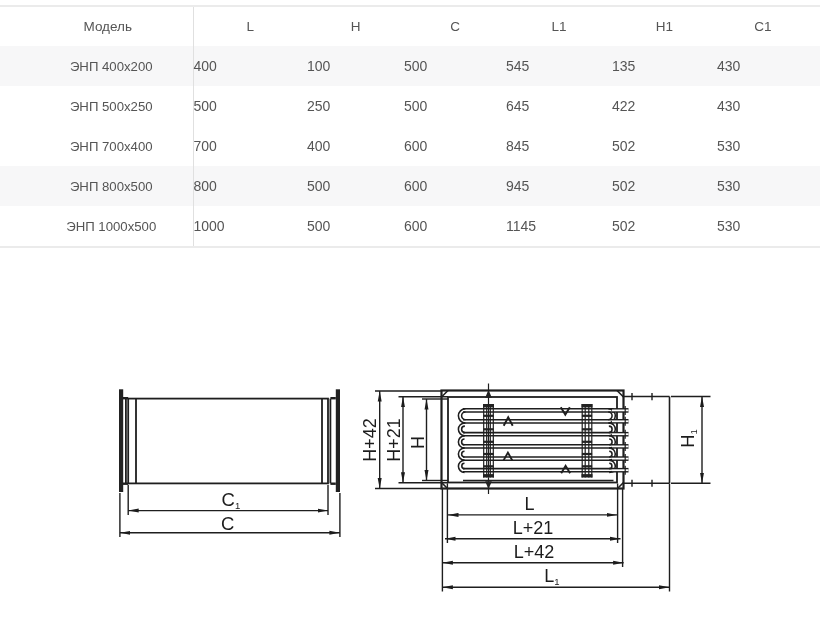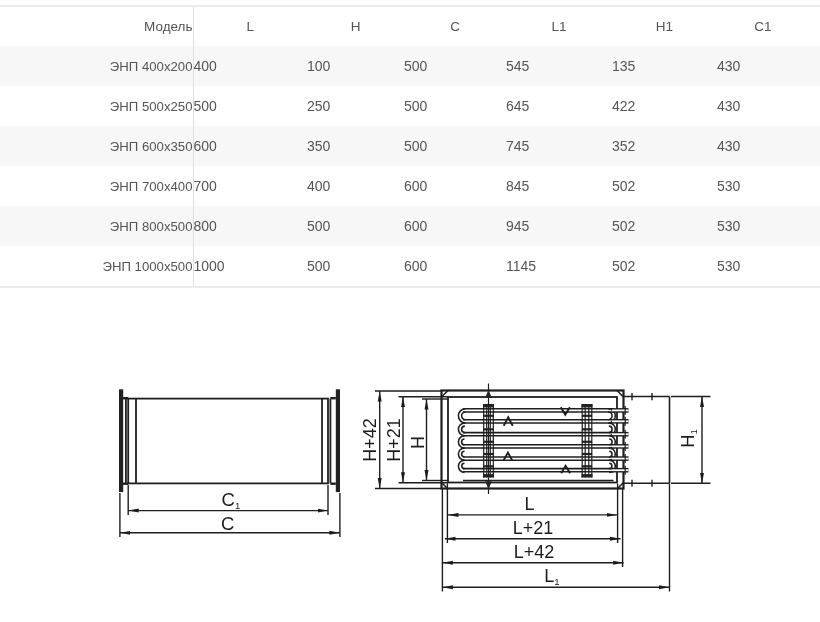--- a/index.html
+++ b/index.html
@@ -2,22 +2,22 @@
 <html><head>
 <meta charset="utf-8">
 <style>
   html,body{margin:0;padding:0;background:#fff;width:820px;height:622px;overflow:hidden;}
   body{font-family:"Liberation Sans", sans-serif;}
   table{border-collapse:collapse;table-layout:fixed;width:820px;margin-top:5px;
         border-top:2px solid #ebebeb;border-bottom:2px solid #ebebeb;}
   td,th{font-weight:normal;font-size:14px;color:#555;padding:0;}
   th{height:39px;color:#555;font-size:13.5px;}
   td{height:40px;}
-  td.m{text-align:right;padding-left:30px;border-right:1px solid #e0e0e0;font-size:13.2px;}
-  th.m{border-right:1px solid #e0e0e0;text-align:right;padding-left:23px;}
+  td.m{text-align:center;padding-left:30px;border-right:1px solid #e0e0e0;font-size:13.2px;}
+  th.m{border-right:1px solid #e0e0e0;text-align:center;padding-left:23px;}
   tr.g td{background:#f7f7f8;}
   tr.g td.m{background:#f7f7f8;}
   td.last,th.last{padding-right:11px;}
   svg{position:absolute;left:0;top:0;}
   text{fill:#1c1c1c;font-family:"Liberation Sans",sans-serif;}
 </style>
 </head>
 <body>
 
 <table>
@@ -57,29 +57,20 @@
         <td>500</td>
         <td>250</td>
         <td>500</td>
         <td>645</td>
         <td>422</td>
         <td class="last">430</td>
       </tr>
 
 
 
-<tr class="g">
-        <td class="m">ЭНП 600х350</td>
-        <td>600</td>
-        <td>350</td>
-        <td>500</td>
-        <td>745</td>
-        <td>352</td>
-        <td class="last">430</td>
-      </tr>
 
 <tr>
         <td class="m">ЭНП 700х400</td>
         <td>700</td>
         <td>400</td>
         <td>600</td>
         <td>845</td>
         <td>502</td>
         <td class="last">530</td>
       </tr>

